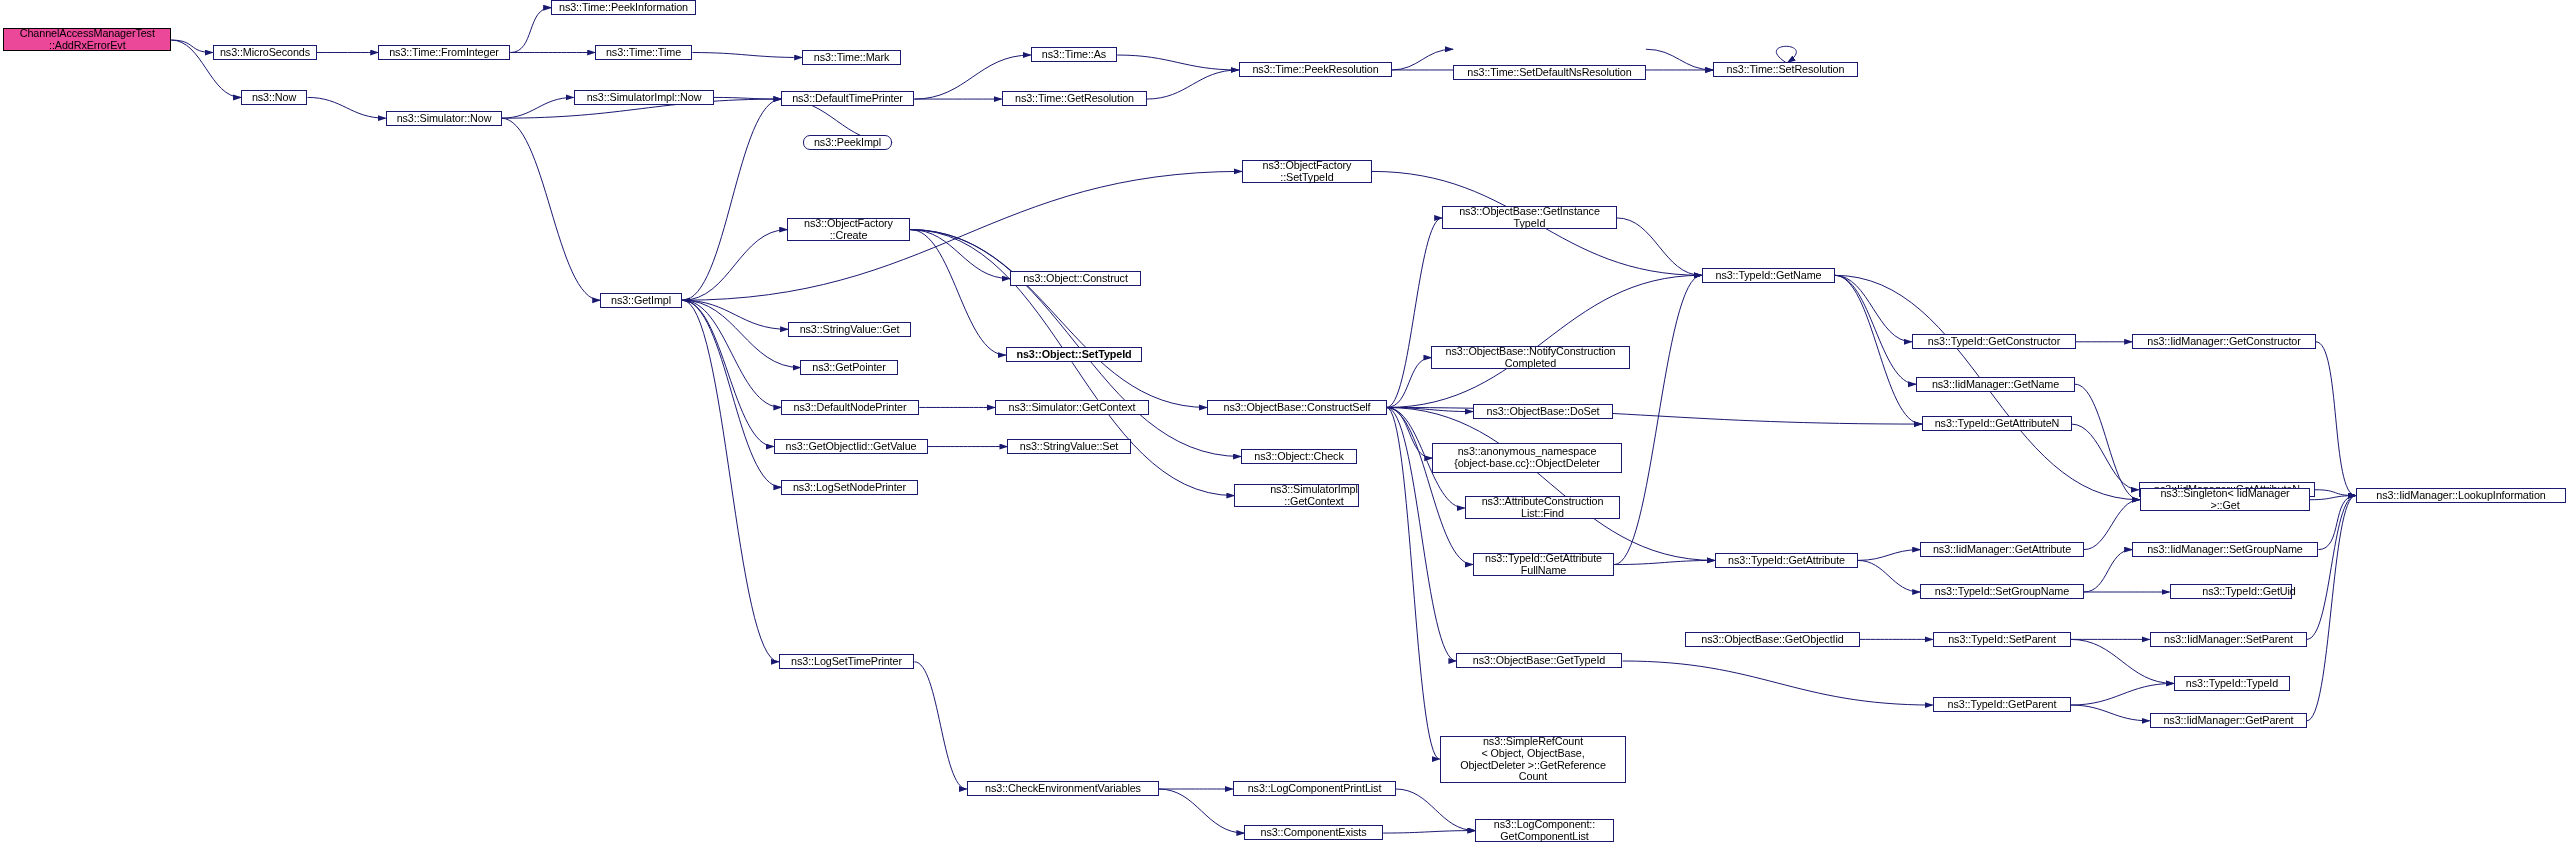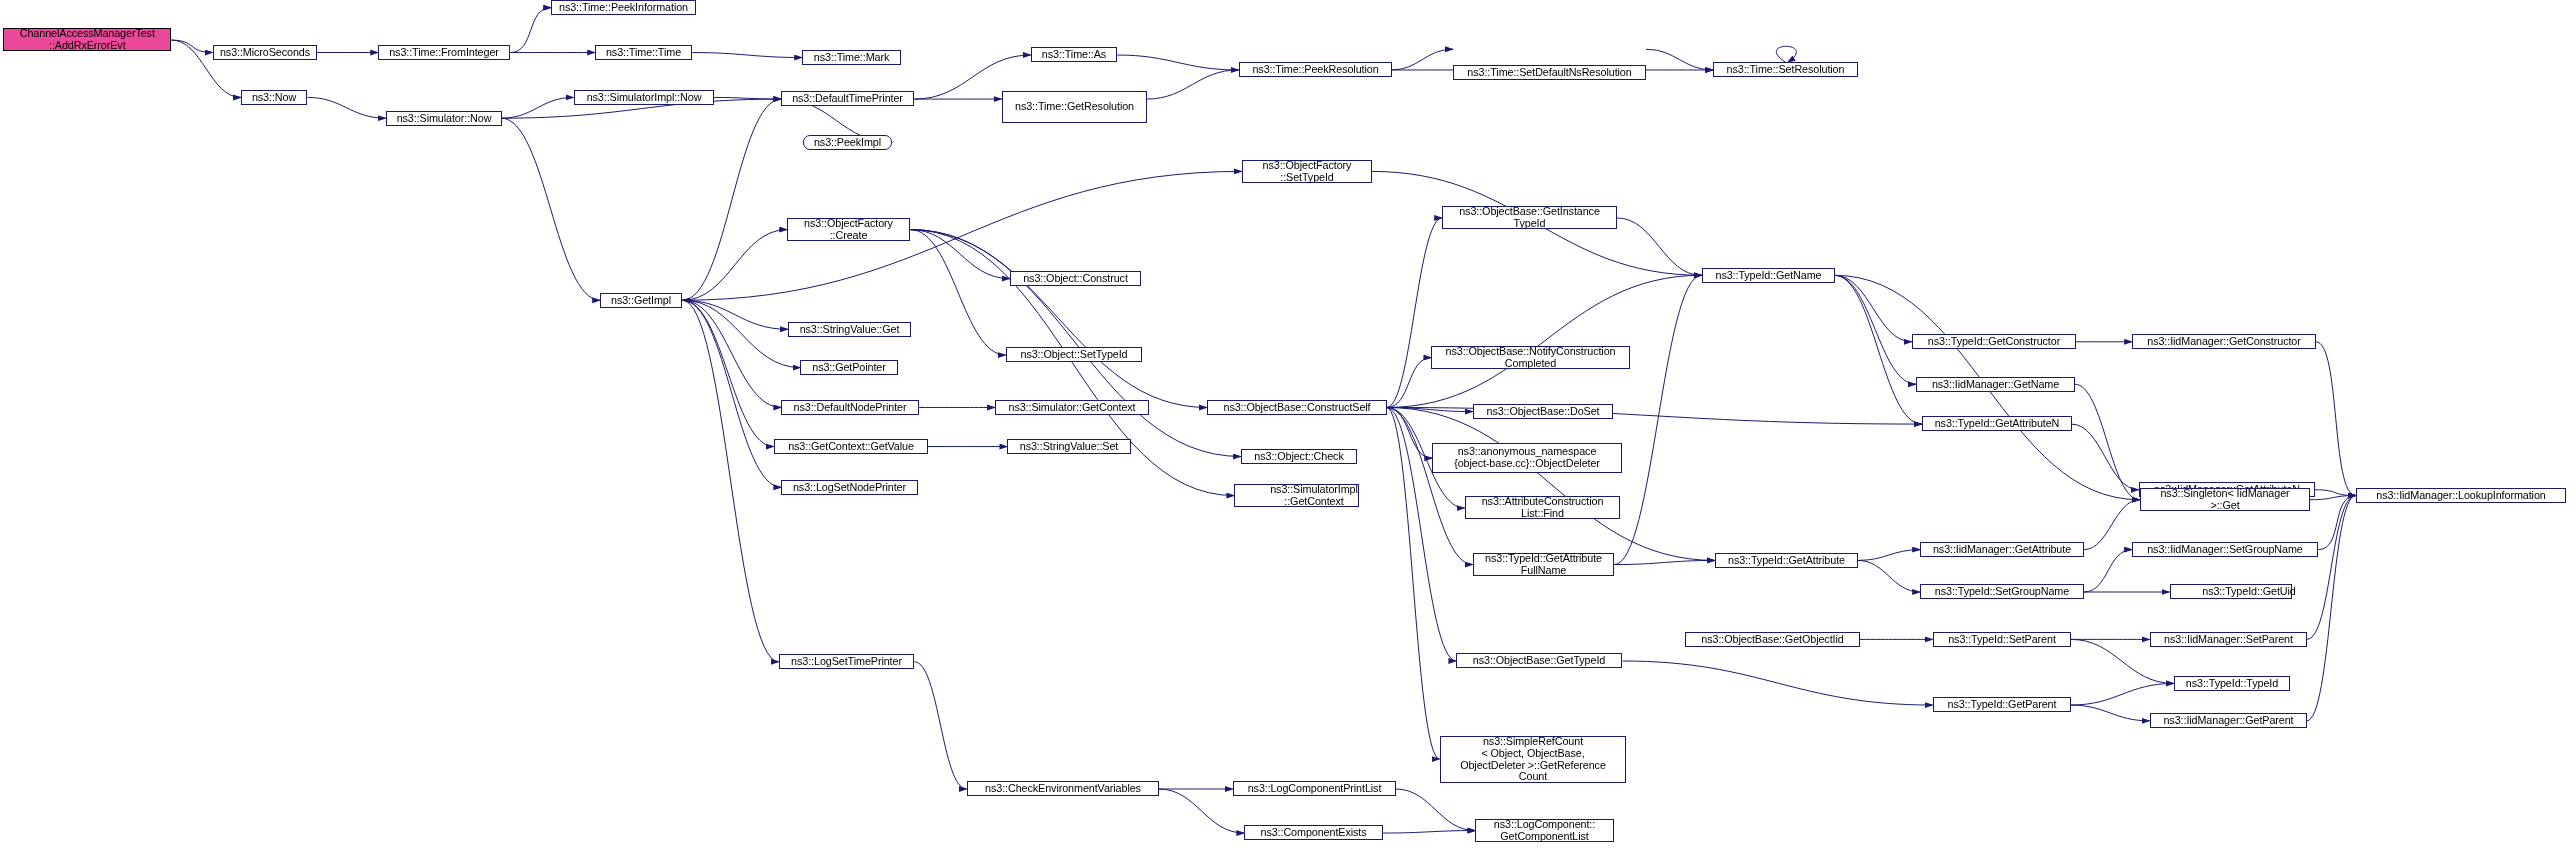--- a/index.html
+++ b/index.html
@@ -144,36 +144,36 @@
       <div class="node" style="left: 241px; top: 90px; width: 66px; height: 15px;">ns3::Now</div>
       <div class="node" style="left: 551px; top: 0px; width: 145px; height: 15px;">ns3::Time::PeekInformation</div>
       <div class="node" style="left: 378px; top: 45px; width: 132px; height: 15px;">ns3::Time::FromInteger</div>
       <div class="node" style="left: 386px; top: 111px; width: 116px; height: 15px;">ns3::Simulator::Now</div>
       <div class="node" style="left: 595px; top: 45px; width: 97px; height: 15px;">ns3::Time::Time</div>
       <div class="node" style="left: 574px; top: 90px; width: 140px; height: 15px;">ns3::SimulatorImpl::Now</div>
       <div class="node" style="left: 802px; top: 50px; width: 99px; height: 15px;">ns3::Time::Mark</div>
       <div class="node" style="left: 781px; top: 91px; width: 133px; height: 15px;">ns3::DefaultTimePrinter</div>
       <div class="node" style="left: 803px; top: 135px; width: 89px; height: 15px; border-radius: 7px;">ns3::PeekImpl</div>
       <div class="node" style="left: 1031px; top: 47px; width: 86px; height: 15px;">ns3::Time::As</div>
-      <div class="node" style="left: 1002px; top: 91px; width: 145px; height: 32px;">ns3::Time::GetResolution</div>
+      <div class="node" style="left: 1002px; top: 91px; width: 145px; height: 15px;">ns3::Time::GetResolution</div>
       <div class="node" style="left: 1239px; top: 62px; width: 153px; height: 15px;">ns3::Time::PeekResolution</div>
       <div class="node" style="left: 1453px; top: 42px; width: 193px; height: 15px; margin-top: 23px;">ns3::Time::SetDefaultNsResolution</div>
       <div class="node" style="left: 1713px; top: 62px; width: 145px; height: 15px;">ns3::Time::SetResolution</div>
       <div class="node" style="left: 600px; top: 293px; width: 82px; height: 15px;">ns3::GetImpl</div>
       <div class="node" style="left: 787px; top: 218px; width: 123px; height: 23px;">ns3::ObjectFactory
 ::Create</div>
       <div class="node" style="left: 1242px; top: 160px; width: 130px; height: 23px;">ns3::ObjectFactory
 ::SetTypeId</div>
       <div class="node" style="left: 1010px; top: 271px; width: 131px; height: 15px;">ns3::Object::Construct</div>
       <div class="node" style="left: 788px; top: 322px; width: 123px; height: 15px;">ns3::StringValue::Get</div>
       <div class="node" style="left: 800px; top: 360px; width: 98px; height: 15px;">ns3::GetPointer</div>
       <div class="node" style="left: 781px; top: 400px; width: 138px; height: 15px;">ns3::DefaultNodePrinter</div>
-      <div class="node" style="left: 774px; top: 439px; width: 154px; height: 15px;">ns3::GetContext::GetValue</div>
+      <div class="node" style="left: 774px; top: 439px; width: 154px; height: 15px;">ns3::GetObjectIid::GetValue</div>
       <div class="node" style="left: 781px; top: 480px; width: 137px; height: 15px;">ns3::LogSetNodePrinter</div>
-      <div class="node" style="left: 1006px; top: 347px; width: 136px; height: 15px;">ns3::Object::SetTypeId</div>
+      <div class="node" style="left: 1006px; top: 347px; width: 136px; height: 15px; font-weight: bold;">ns3::Object::SetTypeId</div>
       <div class="node" style="left: 995px; top: 400px; width: 154px; height: 15px;">ns3::Simulator::GetContext</div>
       <div class="node" style="left: 1007px; top: 439px; width: 124px; height: 15px;">ns3::StringValue::Set</div>
       <div class="node" style="left: 779px; top: 654px; width: 135px; height: 15px;">ns3::LogSetTimePrinter</div>
       <div class="node" style="left: 1207px; top: 400px; width: 180px; height: 15px;">ns3::ObjectBase::ConstructSelf</div>
       <div class="node" style="left: 1241px; top: 449px; width: 116px; height: 15px;">ns3::Object::Check</div>
       <div class="node" style="left: 1234px; top: 484px; width: 125px; height: 23px; padding-left: 35px;">ns3::SimulatorImpl
 ::GetContext</div>
       <div class="node" style="left: 1442px; top: 206px; width: 175px; height: 23px;">ns3::ObjectBase::GetInstance
 TypeId</div>
       <div class="node" style="left: 1431px; top: 346px; width: 199px; height: 23px;">ns3::ObjectBase::NotifyConstruction

